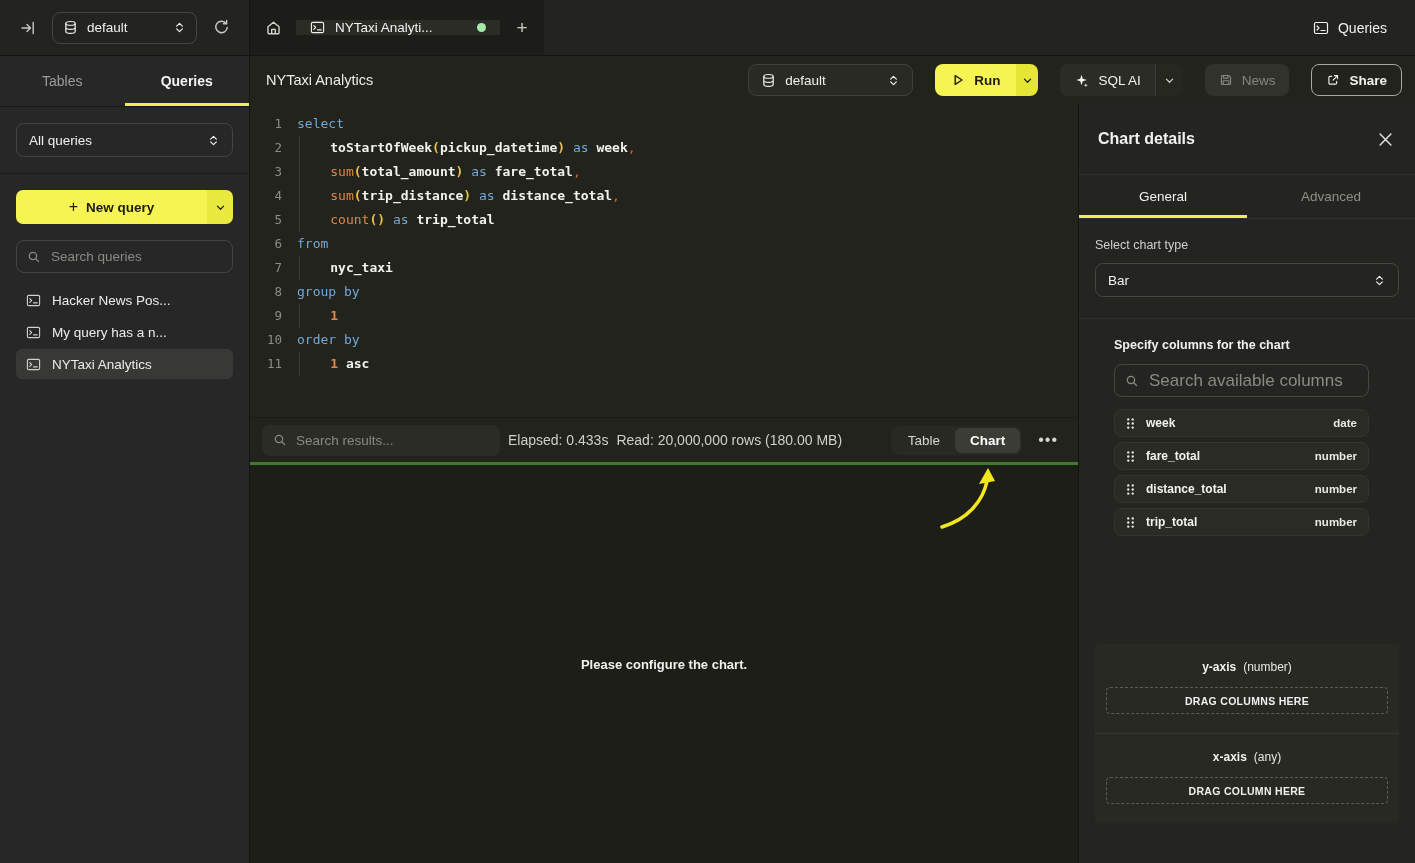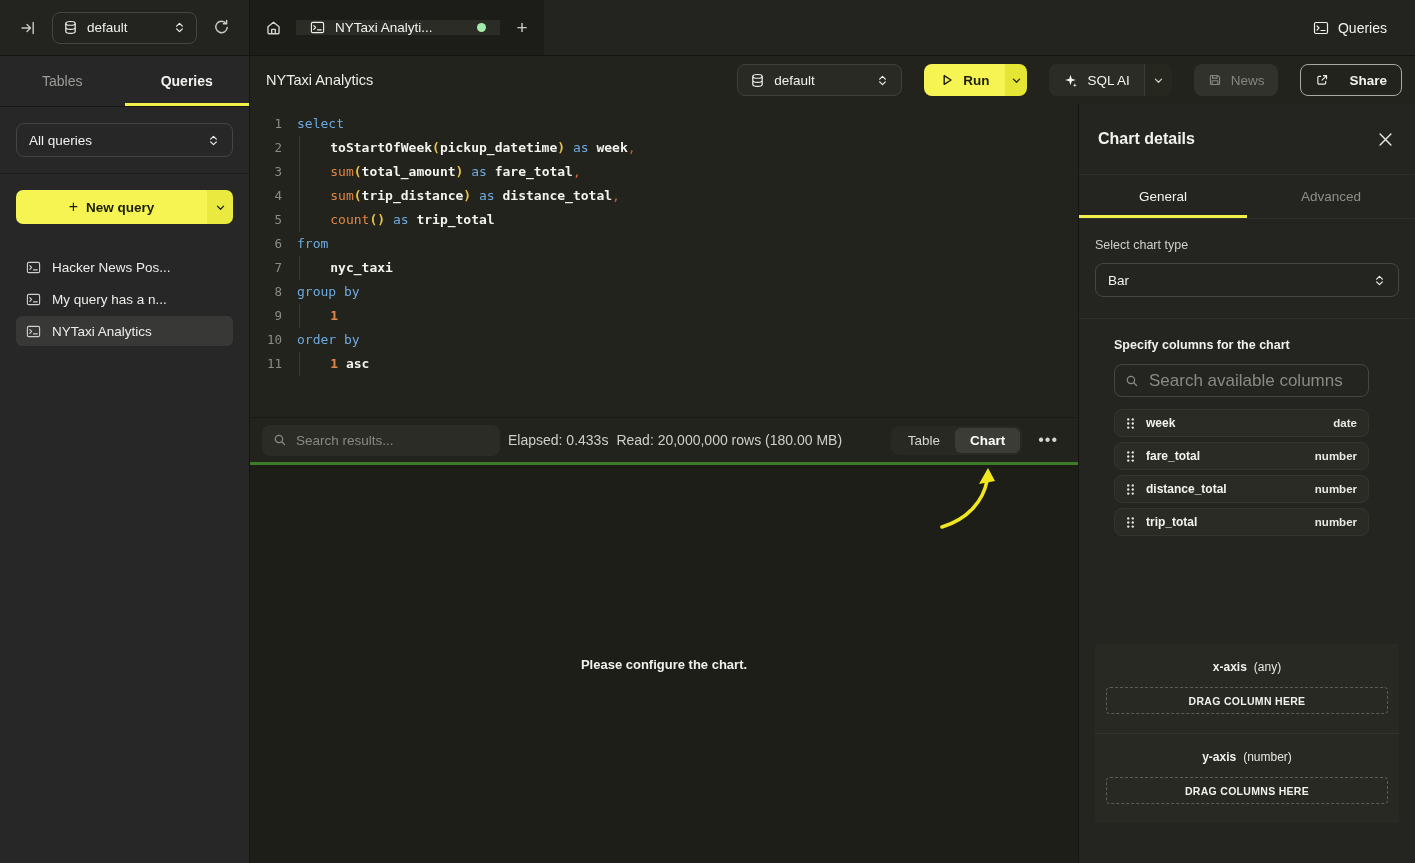--- a/index.html
+++ b/index.html
@@ -70,21 +70,21 @@
   .run-btn { display:flex; height:32px; border-radius:8px; overflow:hidden; }
   .run-main { background:#f6f452; display:flex; align-items:center; gap:9px; padding:0 16px;
     color:#1d1e0a; font-weight:600; font-size:13.5px; }
   .run-chev { background:#e4e534; width:22px; display:flex; align-items:center; justify-content:center; color:#1d1e0a; }
   .sqlai-btn { display:flex; height:32px; border-radius:8px; overflow:hidden; background:#2b2c26; align-items:stretch; }
   .sqlai-main { display:flex; align-items:center; gap:9px; padding:0 14px; font-size:13.5px; color:#f1f1ef; }
   .sqlai-chev { width:28px; border-left:1px solid #3a3b35; display:flex; align-items:center; justify-content:center;
     color:#cfcfca; background:#26271ف; background:#26271f; }
   .save-btn { display:flex; align-items:center; height:32px; gap:9px; padding:0 14px; border-radius:8px;
     background:#31322c; color:#85867f; font-size:13.5px; cursor:default; }
-  .share-btn { display:flex; align-items:center; height:32px; gap:20px; padding:0 14px; border-radius:8px;
+  .share-btn { display:flex; align-items:center; height:32px; gap:9px; padding:0 14px; border-radius:8px;
     border:1px solid #a8a8a2; color:#f1f1ef; font-size:13.5px; font-weight:600; }
 
   
   .editor { height:313px; flex:none; padding:8px 0 0 10px; overflow:hidden; background:#22231c; }
   .code-line { display:flex; height:24px; line-height:24px; font-family:"DejaVu Sans Mono", monospace; font-size:13px; }
   .ln { width:22px; flex:none; text-align:right; color:#8b8c85; margin-right:15px; font-size:12.5px; }
   .code { white-space:pre; }
   .indent { display:inline-block; width:4ch; height:24px; vertical-align:top;
     box-shadow:inset 3px 0 0 -2px #3a3a34; margin-left:2px; }
   .tk-kw { color:#6fa9df; } .tk-fn { color:#e08747; } .tk-paren { color:#eac44a; font-weight:700; }
@@ -229,20 +229,29 @@
           <span style="font-size:16px;font-weight:400;">+</span>
           <span>New query</span>
         </span>
         <span class="newq-chev">
           <svg width="11" height="11" viewBox="0 0 16 16" fill="none" stroke="currentColor" stroke-width="1.8" stroke-linecap="round" stroke-linejoin="round">
               <path d="M3.5 6 8 10.5 12.5 6"></path>
             </svg>
         </span>
       </div>
     </div>
+    <div style="padding:0 16px;">
+      <div class="search-wrap">
+        <svg width="14" height="14" viewBox="0 0 16 16" fill="none" stroke="currentColor" stroke-width="1.4" stroke-linecap="round">
+            <circle cx="6.8" cy="6.8" r="4.2"></circle>
+            <path d="m10 10 3.2 3.2"></path>
+          </svg>
+        <input class="search-input" placeholder="Search queries" style="">
+      </div>
+    </div>
     <div class="query-list" id="query-list">
         <div class="query-item">
           <span class="qicon">
             <svg width="15" height="15" viewBox="0 0 16 16" fill="none" stroke="currentColor" stroke-width="1.2">
               <rect x="1.5" y="2.5" width="13" height="11" rx="1.5"></rect>
               <path d="M4 6l2 2-2 2" stroke-linecap="round" stroke-linejoin="round"></path>
               <path d="M8 10.5h4" stroke-linecap="round"></path>
             </svg>
           </span>
           <span class="qlabel">Hacker News Pos...</span>
@@ -490,34 +499,34 @@
                     </svg>
                   </span>
                   <span class="cname">trip_total</span>
                   <span class="ctype">number</span>
                 </div>
               </div>
           </div>
           <div class="axes-box" id="axes-box">
               <div class="axis-section">
                 <div class="axis-label">
-                  <span class="axname">x-axis</span>
-                  <span class="axcons">(any)</span>
+                  <span class="axname">y-axis</span>
+                  <span class="axcons">(number)</span>
                 </div>
                 <div class="dropzone">
-                  <span>DRAG COLUMN HERE</span>
+                  <span>DRAG COLUMNS HERE</span>
                 </div>
               </div>
               <div class="axis-section">
                 <div class="axis-label">
-                  <span class="axname">y-axis</span>
-                  <span class="axcons">(number)</span>
+                  <span class="axname">x-axis</span>
+                  <span class="axcons">(any)</span>
                 </div>
                 <div class="dropzone">
-                  <span>DRAG COLUMNS HERE</span>
+                  <span>DRAG COLUMN HERE</span>
                 </div>
               </div>
             </div>
         </div>
       </aside>
     </div>
   </div>
 </div>
 
 </body></html>

